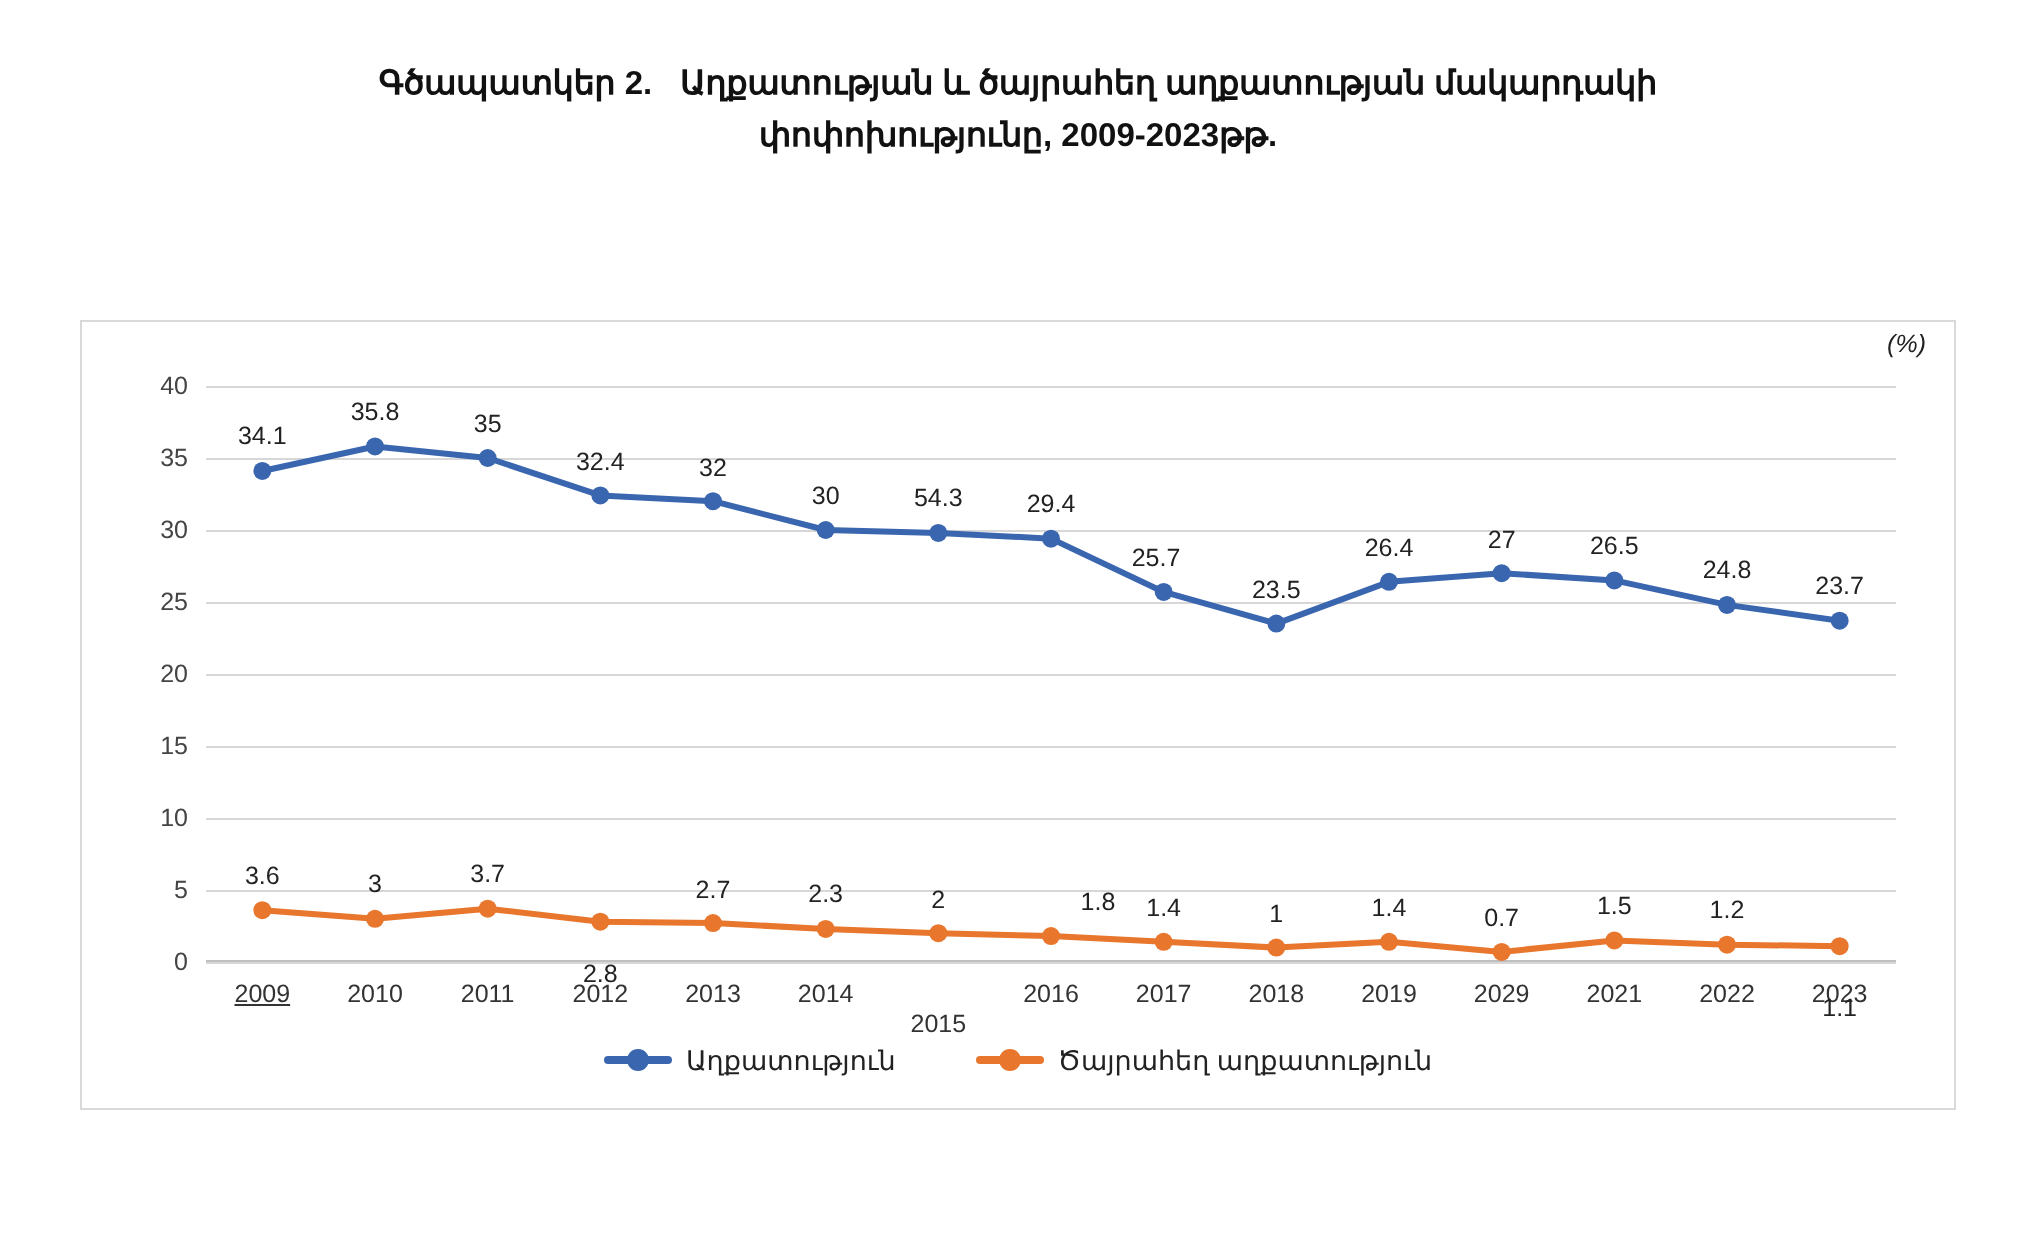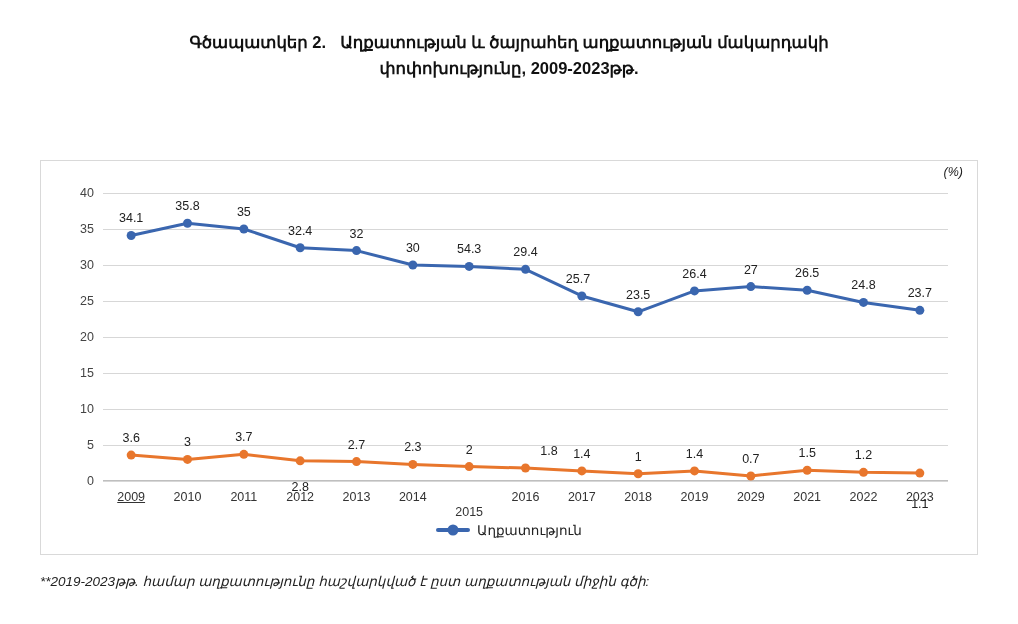--- a/index.html
+++ b/index.html
@@ -276,20 +276,23 @@
           <div class="pt-label" style="left: 760.5px; top: 269.36px;">1.2</div>
           <div class="pt-label" style="left: 816.833px; top: 270.08px; margin-top: 48px;">1.1</div>
         </div>
     </div>
 
     <div class="legend" id="legend">
         <div class="legend-item">
           <span class="legend-swatch" style="background: rgb(58, 102, 175);"></span>
           <span>Աղքատություն</span>
         </div>
+        <div class="legend-item">
+          <span class="legend-swatch" style="background: rgb(232, 118, 44);"></span>
+          <span>Ծայրահեղ աղքատություն</span>
+        </div>
       </div>
   </div>
 
   <div class="footnotes">
-    <div class="footnote">**2019-2023թթ. համար աղքատությունը հաշվարկված է  ըստ աղքատության միջին գծի:</div>
   </div>
 
 </div>
 
 </body></html>

